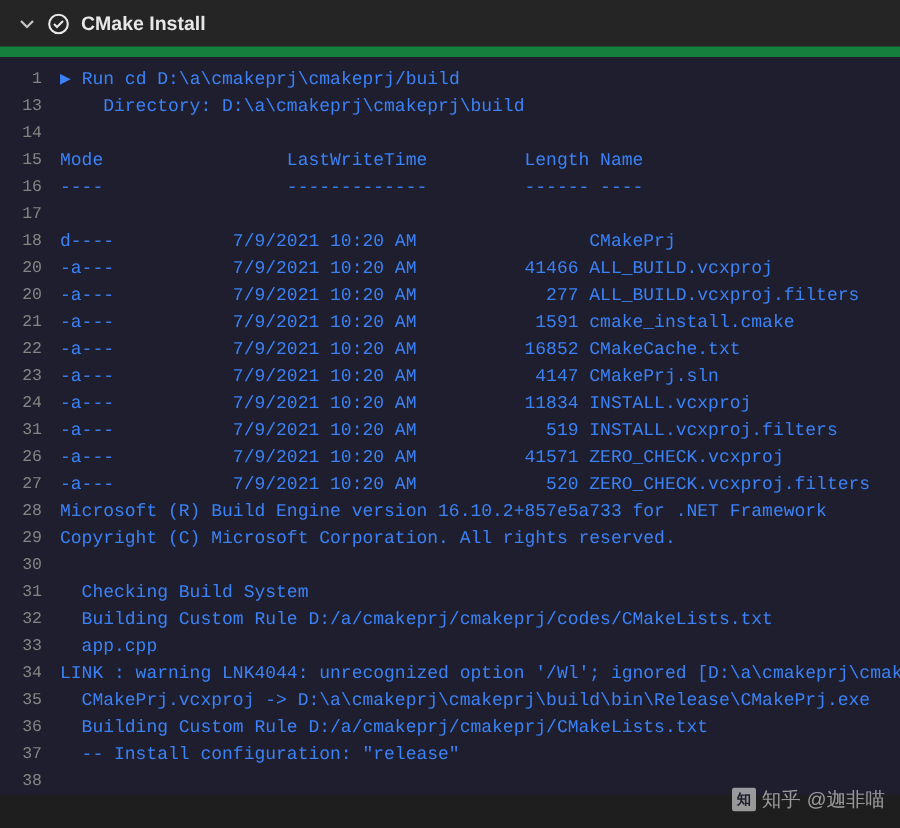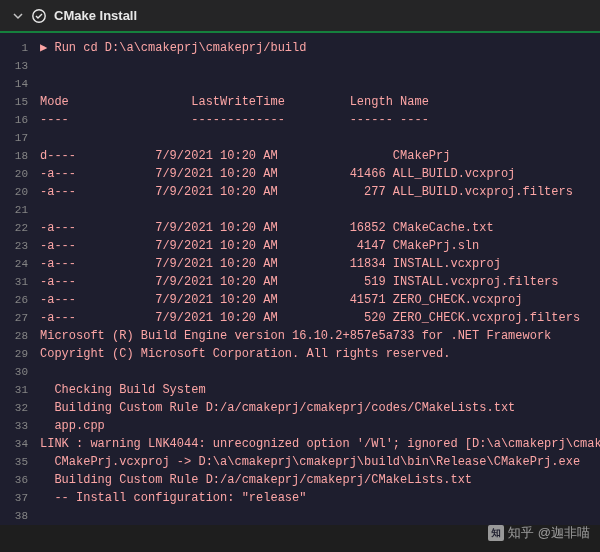--- a/index.html
+++ b/index.html
@@ -11,21 +11,21 @@
     width: 600px;
     height: 552px;
     overflow: hidden;
   }
   .header {
     background: #252526;
     padding: 8px 12px;
     display: flex;
     align-items: center;
     gap: 8px;
-    border-bottom: 2px solid #15803d;
+    border-bottom: 7px solid #15803d;
   }
   .chevron svg { display: block; }
   .check-circle {
     display: flex;
     align-items: center;
     justify-content: center;
   }
   .header-title {
     color: #e8e8e8;
     font-family: -apple-system, "Segoe UI", sans-serif;
@@ -45,21 +45,21 @@
     width: 40px;
     text-align: right;
     color: #858585;
     padding-right: 12px;
     user-select: none;
     flex-shrink: 0;
     font-size: 11px;
   }
   .content {
     white-space: pre;
-    color: #fca5a5;
+    color: #3b82f6;
   }
   .watermark {
     position: fixed;
     right: 10px;
     bottom: 10px;
     color: rgba(255,255,255,0.55);
     font-family: -apple-system, "Segoe UI", sans-serif;
     font-size: 13px;
     display: flex;
     align-items: center;
@@ -85,20 +85,21 @@
   <span class="header-title">CMake Install</span>
 </div>
 
 <div class="terminal" id="terminal">
     <div class="line">
       <span class="gutter">1</span>
       <span class="content">▶ Run cd D:\a\cmakeprj\cmakeprj/build</span>
     </div>
     <div class="line">
       <span class="gutter">13</span>
+      <span class="content">    Directory: D:\a\cmakeprj\cmakeprj\build</span>
     </div>
     <div class="line">
       <span class="gutter">14</span>
       <span class="content"></span>
     </div>
     <div class="line">
       <span class="gutter">15</span>
       <span class="content">Mode                 LastWriteTime         Length Name</span>
     </div>
     <div class="line">
@@ -115,20 +116,21 @@
     <div class="line">
       <span class="gutter">20</span>
       <span class="content">-a---           7/9/2021 10:20 AM          41466 ALL_BUILD.vcxproj</span>
     </div>
     <div class="line">
       <span class="gutter">20</span>
       <span class="content">-a---           7/9/2021 10:20 AM            277 ALL_BUILD.vcxproj.filters</span>
     </div>
     <div class="line">
       <span class="gutter">21</span>
+      <span class="content">-a---           7/9/2021 10:20 AM           1591 cmake_install.cmake</span>
     </div>
     <div class="line">
       <span class="gutter">22</span>
       <span class="content">-a---           7/9/2021 10:20 AM          16852 CMakeCache.txt</span>
     </div>
     <div class="line">
       <span class="gutter">23</span>
       <span class="content">-a---           7/9/2021 10:20 AM           4147 CMakePrj.sln</span>
     </div>
     <div class="line">

